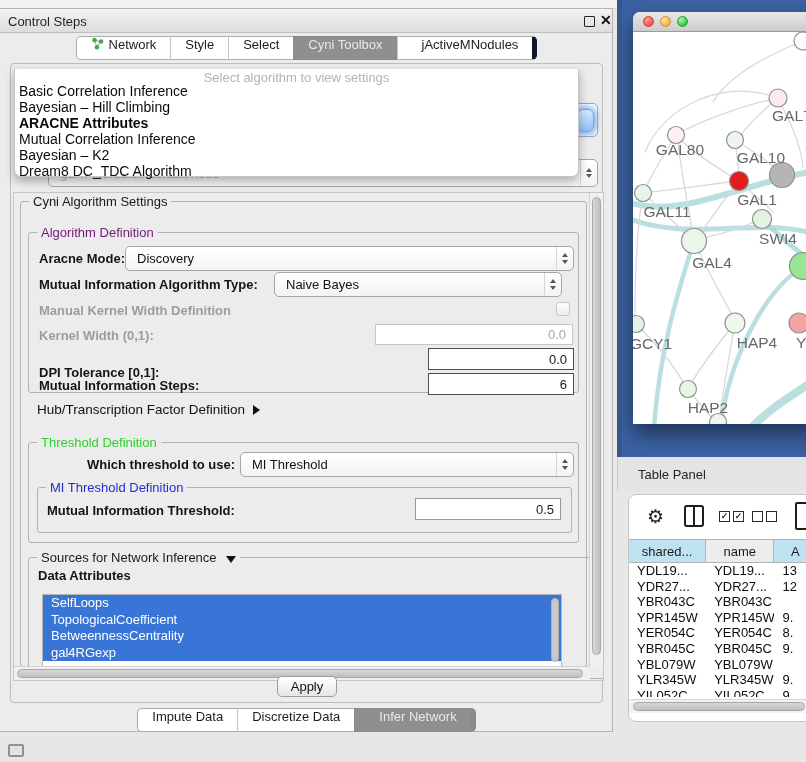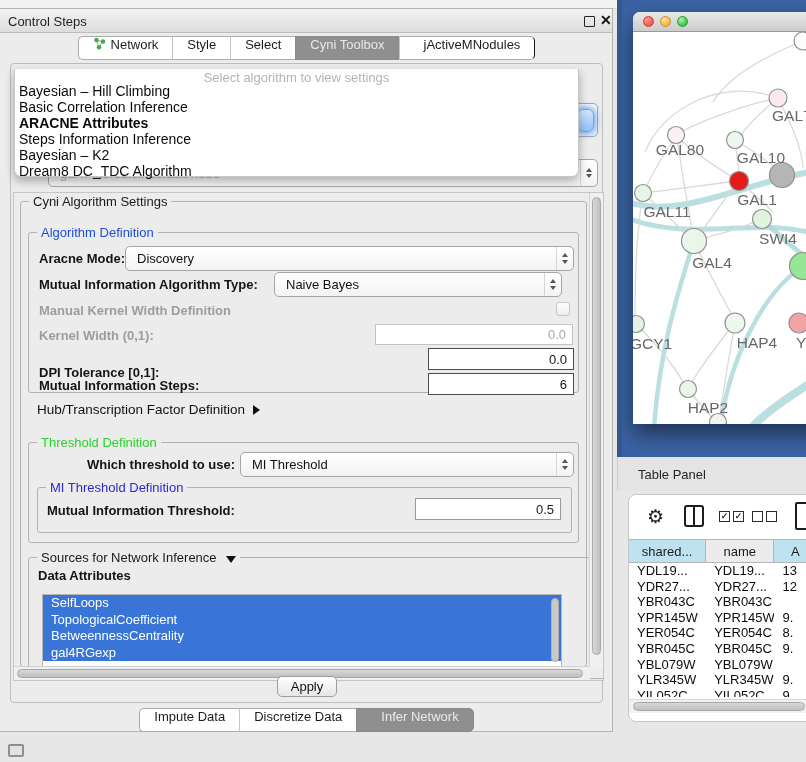--- a/index.html
+++ b/index.html
@@ -14,21 +14,21 @@
   #cp-title{position:absolute;left:8px;top:5px;font-size:13px;color:#1f1f1f;}
   #cp-restore{position:absolute;left:584px;top:7px;width:9px;height:9px;border:1.5px solid #222;border-radius:1px;}
   #cp-close{position:absolute;left:600px;top:3px;font-size:14px;font-weight:bold;color:#111;}
 
   
   .segbar{display:flex;justify-content:center;align-items:stretch;}
   #top-tabs{left:0;top:27px;width:613px;height:24px;}
   #bottom-tabs{left:0;top:699px;width:613px;height:24px;}
   .seg{display:flex;align-items:flex-start;gap:5px;padding:0 14px;background:#ffffff;border-top:1px solid #ababab;border-bottom:1px solid #ababab;border-left:1px solid #c4c4c4;font-size:13px;color:#1c1c1c;white-space:nowrap;}
   .seg:first-child{border-left:1px solid #ababab;border-radius:5px 0 0 5px;}
-  .seg:last-child{border-right:1px solid #0f172a;border-radius:0 5px 5px 0;padding-left:24px;}
+  .seg:last-child{border-right:5px solid #0f172a;border-radius:0 5px 5px 0;padding-left:24px;}
   .seg.sel{background:#8f8f8f;color:#e9e9e9;border-color:#8a8a8a;}
 
   
   #content-panel{left:10px;top:54px;width:593px;height:640px;border:1px solid #bdbdbd;border-radius:4px;background:#ececec;box-sizing:border-box;}
 
   
   .combo{display:flex;align-items:center;background:linear-gradient(#ffffff,#f3f3f3);border:1px solid #a6a6a6;border-radius:5px;box-sizing:border-box;padding-left:11px;font-size:13px;color:#111;}
   .combo .cval{flex:1;overflow:hidden;white-space:nowrap;}
   .stepper{width:16px;display:flex;flex-direction:column;align-items:center;justify-content:center;align-self:stretch;border-left:1px solid #d6d6d6;}
   .tri-up{width:0;height:0;border-left:3.5px solid transparent;border-right:3.5px solid transparent;border-bottom:4.5px solid #555;margin-bottom:2.5px;}
@@ -156,37 +156,37 @@
     <span class="cval">gal4Filtered.sif default node</span>
     <span class="stepper">
         <span class="tri-up"></span>
         <span class="tri-dn"></span>
       </span>
   </div>
 
   <div id="dd-overlay" class="abs">
     <div id="dd-hint">Select algorithm to view settings</div>
     <div id="dd-items">
+        <div class="dd-item">Basic Correlation Inference</div>
         <div class="dd-item">Bayesian – Hill Climbing</div>
-        <div class="dd-item">Basic Correlation Inference</div>
         <div class="dd-item bold">ARACNE Attributes</div>
-        <div class="dd-item">Steps Information Inference</div>
+        <div class="dd-item">Mutual Correlation Inference</div>
         <div class="dd-item">Bayesian – K2</div>
         <div class="dd-item">Dream8 DC_TDC Algorithm</div>
       </div>
   </div>
 
   <div id="settings-area" class="abs">
 
     <div class="gbox" style="left:6px;top:8px;width:567px;height:466px;">
       <span class="gleg">Cyni Algorithm Settings</span>
     </div>
 
     <div class="gbox" style="left:14px;top:39px;width:551px;height:161px;">
-      <span class="gleg" style="color:#1d4ed8;">Algorithm Definition</span>
+      <span class="gleg" style="color:#701a75;">Algorithm Definition</span>
       <span class="abs lbl-b" style="left:10px;top:18px;">Aracne Mode:</span>
       <div class="abs combo" style="left:96px;top:13px;width:449px;height:25px;">
         <span class="cval">Discovery</span>
         <span class="stepper">
             <span class="tri-up"></span>
             <span class="tri-dn"></span>
           </span>
       </div>
       <span class="abs lbl-b" style="left:10px;top:44px;">Mutual Information Algorithm Type:</span>
       <div class="abs combo" style="left:245px;top:39px;width:288px;height:25px;">

